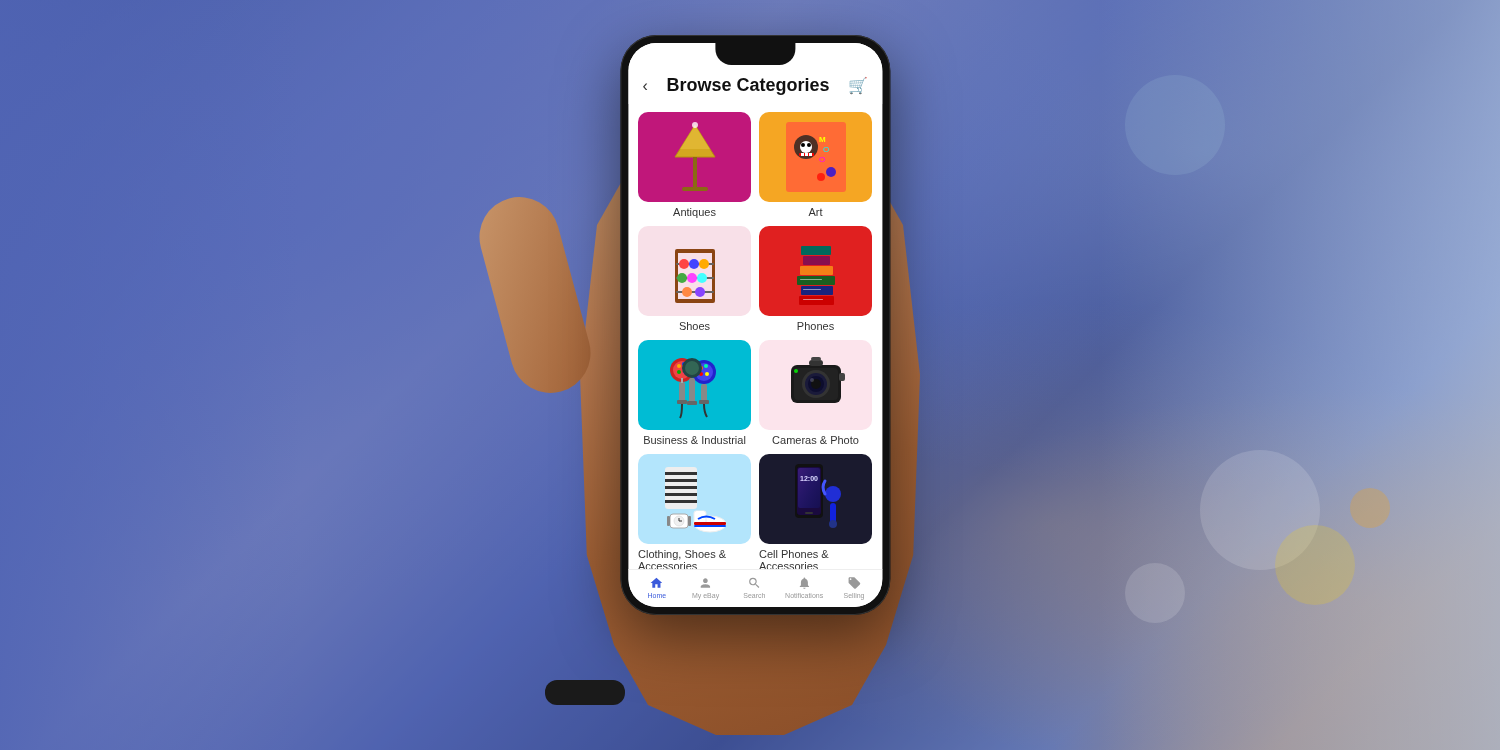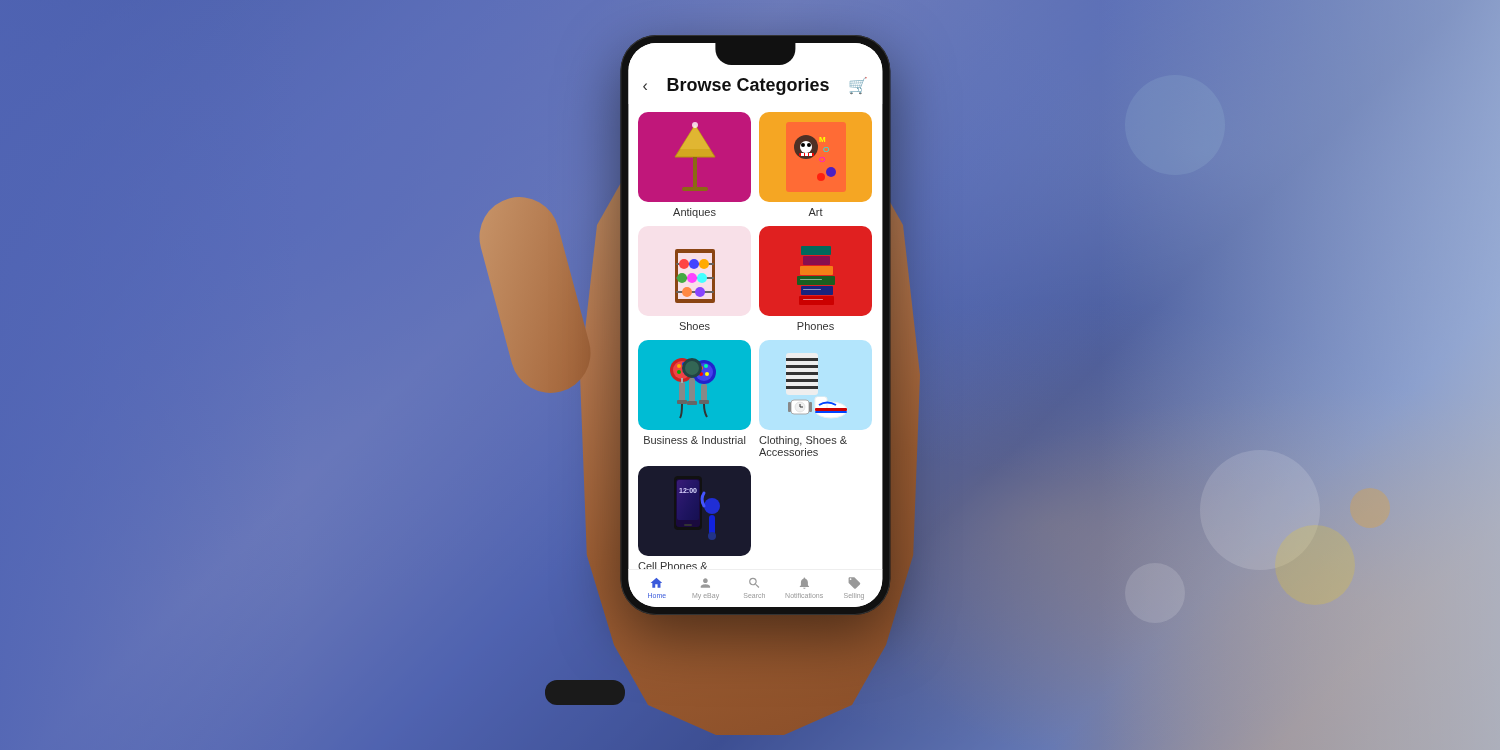--- a/index.html
+++ b/index.html
@@ -411,20 +411,44 @@
                     <rect x="15" y="51" width="10" height="4" rx="1" fill="#666"></rect>
 
                     <path d="M10,54 Q10,65 8,68" stroke="#333" stroke-width="2" fill="none"></path>
                     <path d="M32,54 Q32,62 35,67" stroke="#333" stroke-width="2" fill="none"></path>
                   </g>
                 </svg>
               </div>
               <span class="category-label">Business &amp; Industrial</span>
             </div>
 
+            <div class="category-item">
+              <div class="category-img cat-cameras">
+                <svg width="70" height="80" viewBox="0 0 70 80">
+
+                  <rect x="10" y="20" width="50" height="38" rx="6" fill="#1a1a1a"></rect>
+                  <rect x="13" y="23" width="44" height="32" rx="4" fill="#222"></rect>
+
+                  <circle cx="35" cy="39" r="14" fill="#333"></circle>
+                  <circle cx="35" cy="39" r="11" fill="#1a1a3a"></circle>
+                  <circle cx="35" cy="39" r="8" fill="#0d0d2e"></circle>
+                  <circle cx="35" cy="39" r="5" fill="#111"></circle>
+
+                  <circle cx="31" cy="35" r="2" fill="rgba(255,255,255,0.2)"></circle>
+
+                  <rect x="28" y="15" width="14" height="6" rx="3" fill="#333"></rect>
+                  <rect x="30" y="12" width="10" height="4" rx="2" fill="#444"></rect>
+
+                  <rect x="58" y="28" width="6" height="8" rx="2" fill="#444"></rect>
+
+                  <circle cx="15" cy="26" r="2" fill="#00ff00" opacity="0.8"></circle>
+                </svg>
+              </div>
+              <span class="category-label">Cameras &amp; Photo</span>
+            </div>
 
             <div class="category-item">
               <div class="category-img cat-fashion">
                 <svg width="70" height="80" viewBox="0 0 70 80">
 
                   <rect x="5" y="8" width="32" height="42" rx="3" fill="#eee"></rect>
 
                   <rect x="5" y="13" width="32" height="3" fill="#333"></rect>
                   <rect x="5" y="20" width="32" height="3" fill="#333"></rect>
                   <rect x="5" y="27" width="32" height="3" fill="#333"></rect>

